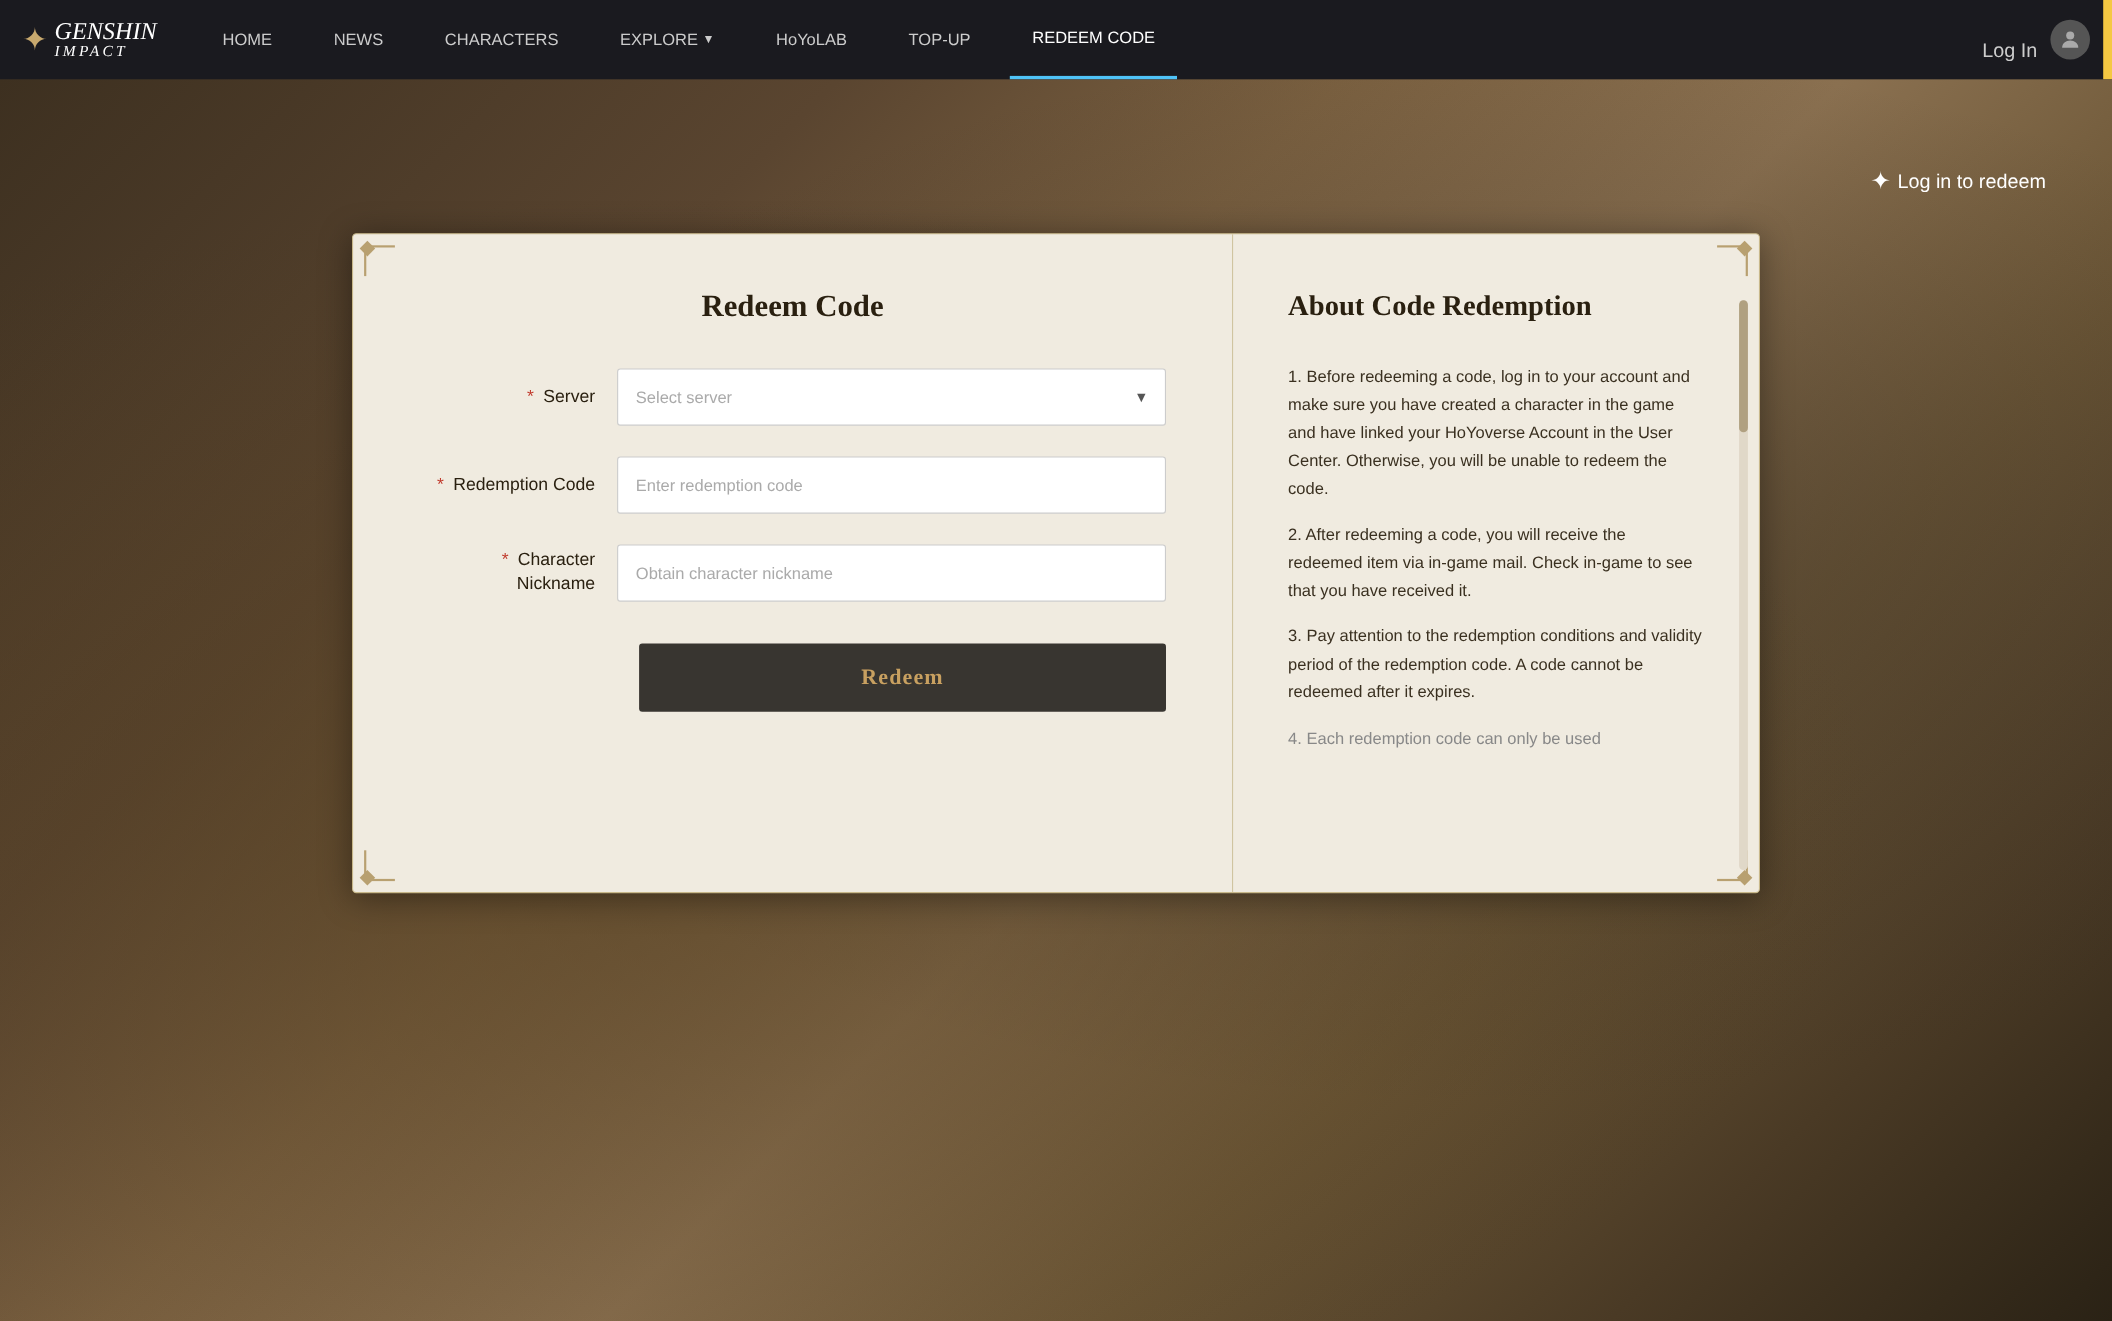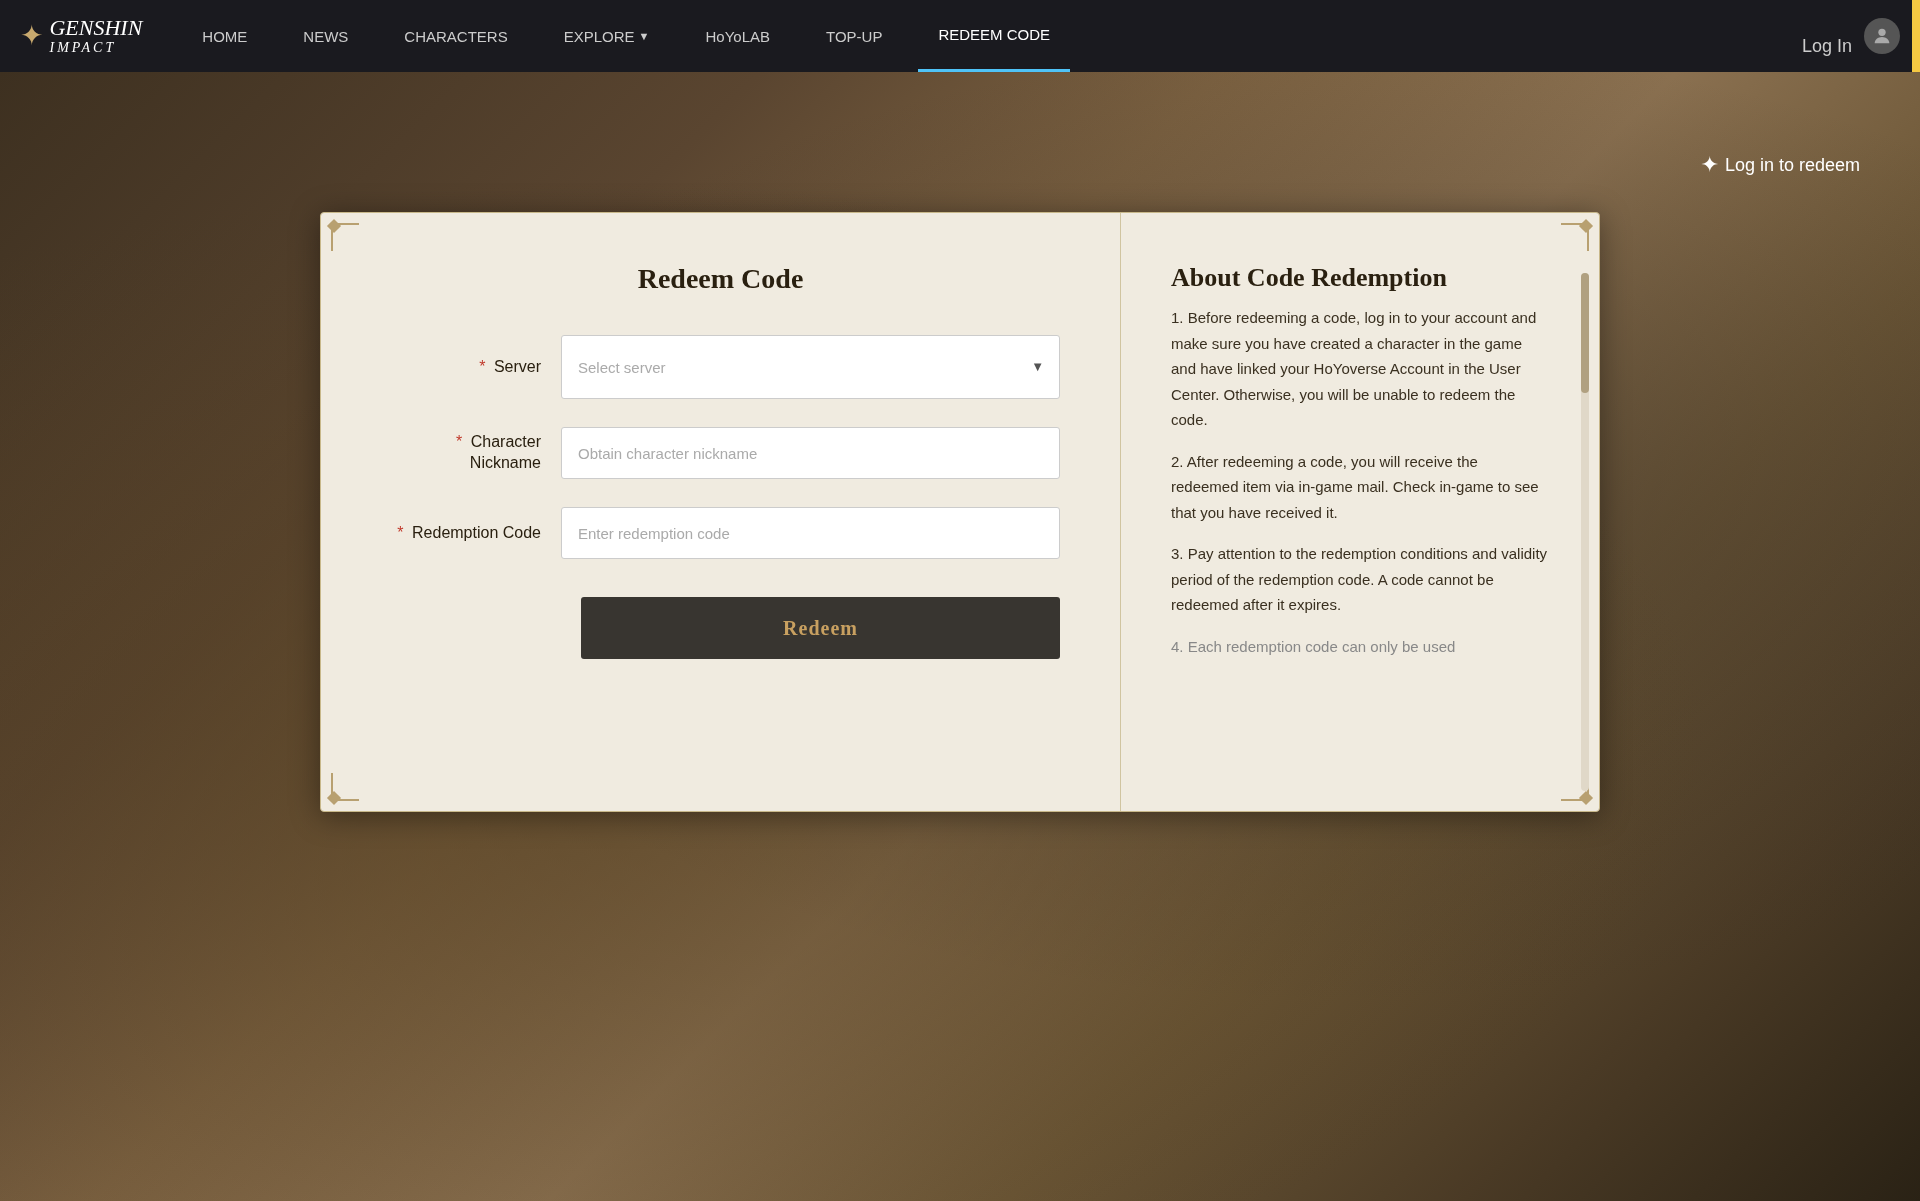--- a/index.html
+++ b/index.html
@@ -251,21 +251,21 @@
       right: 16px;
       top: 50%;
       transform: translateY(-50%);
       color: #555;
       font-size: 13px;
       pointer-events: none;
     }
 
     .form-select {
       width: 100%;
-      height: 64px;
+      height: 52px;
       border: 1px solid #ccc;
       border-radius: 3px;
       padding: 0 40px 0 16px;
       font-size: 15px;
       color: #aaa;
       background: white;
       outline: none;
       appearance: none;
       cursor: pointer;
       font-family: Arial, sans-serif;
@@ -296,21 +296,21 @@
     .right-panel {
       flex: 1;
       padding: 50px 50px 50px 50px;
       position: relative;
     }
 
     .right-panel-title {
       font-size: 26px;
       font-weight: bold;
       color: #2a2010;
-      margin-bottom: 12px;
+      margin-bottom: 37px;
       font-family: Georgia, serif;
     }
 
     .info-text {
       font-size: 15px;
       color: #3a3020;
       line-height: 1.7;
       font-family: Arial, sans-serif;
     }
 
@@ -411,34 +411,34 @@
             <option value="eu">Europe</option>
             <option value="asia">Asia</option>
             <option value="sar">TW, HK, MO</option>
           </select>
         </div>
       </div>
 
       <div class="form-row">
         <div class="form-label">
           <span class="required-star">*</span>
-          <span>Character Nickname</span>
+          <span>Redemption Code</span>
         </div>
         <div class="form-input-wrapper">
-          <input class="form-input" type="text" placeholder="Obtain character nickname" style="">
+          <input class="form-input" type="text" placeholder="Enter redemption code" style="">
         </div>
       </div>
 
       <div class="form-row">
         <div class="form-label">
           <span class="required-star">*</span>
-          <span>Redemption Code</span>
+          <span>Character Nickname</span>
         </div>
         <div class="form-input-wrapper">
-          <input class="form-input" type="text" placeholder="Enter redemption code" style="">
+          <input class="form-input" type="text" placeholder="Obtain character nickname" style="">
         </div>
       </div>
 
       <div class="form-btn-row">
         <button class="redeem-btn">Redeem</button>
       </div>
     </div>
 
     <div class="right-panel">
       <h2 class="right-panel-title">About Code Redemption</h2>

